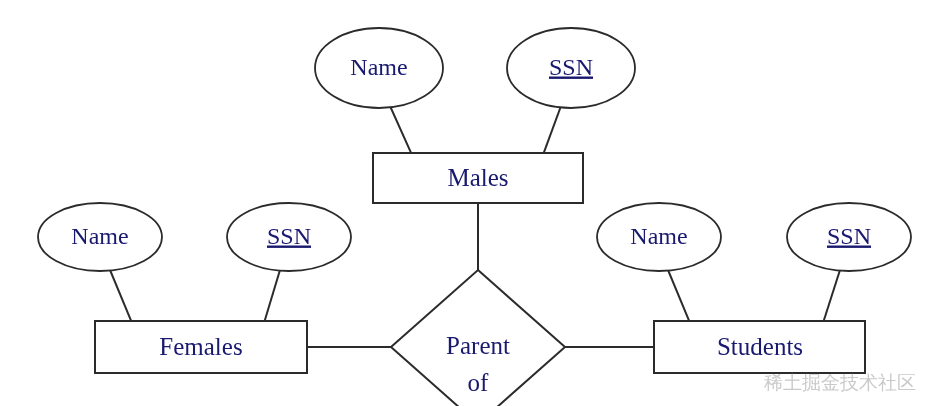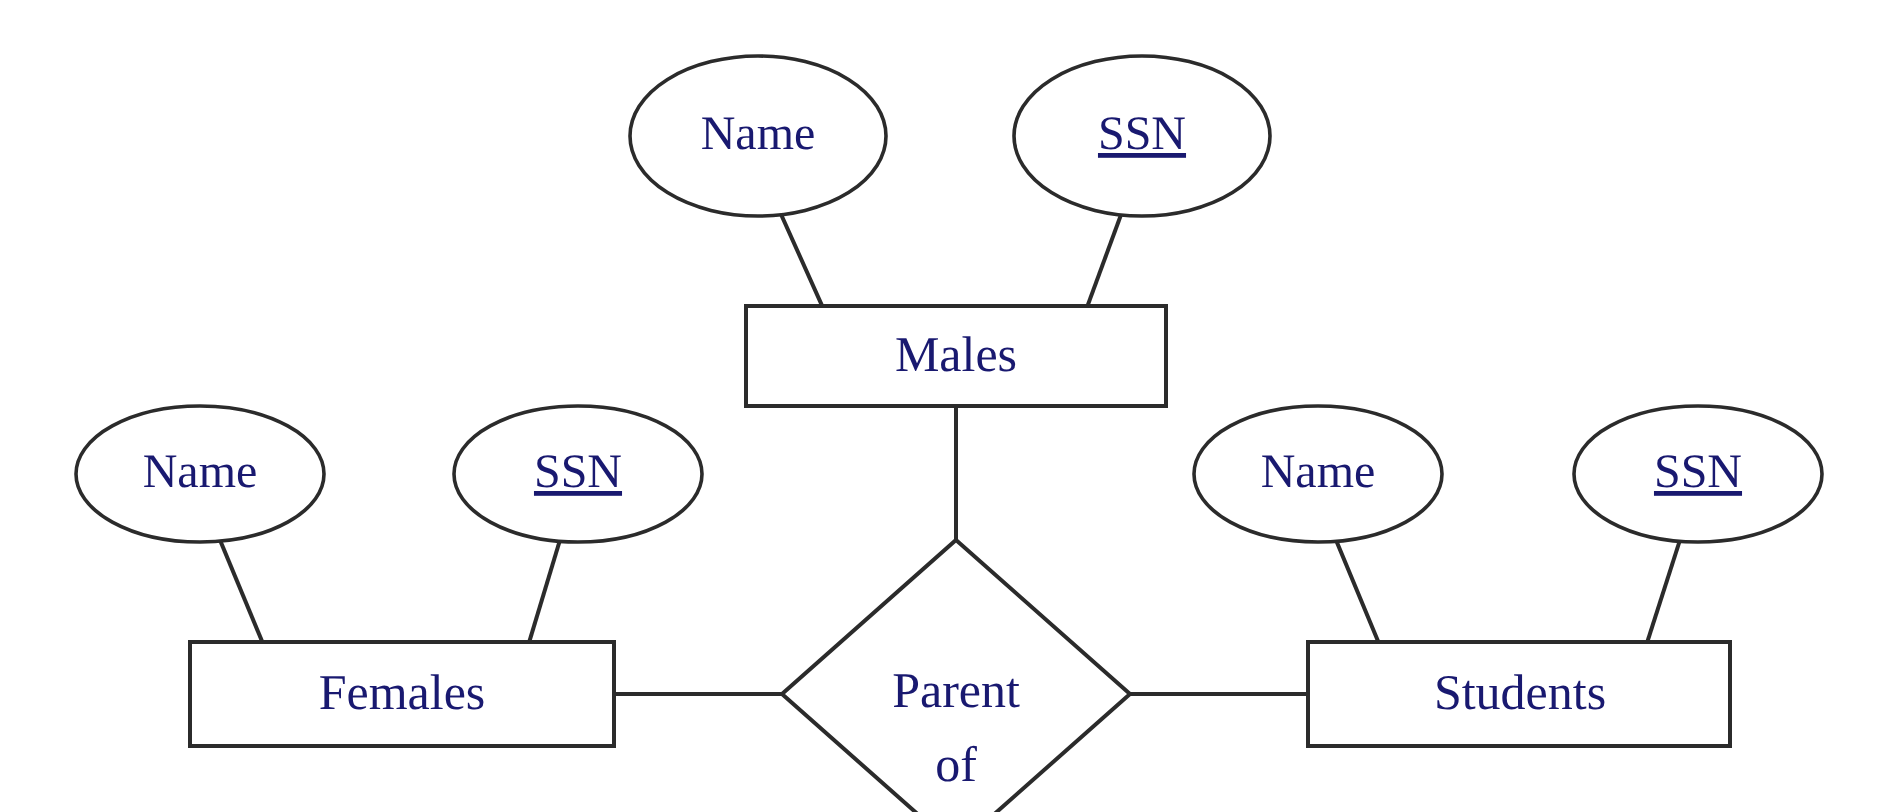--- a/index.html
+++ b/index.html
@@ -133,14 +133,15 @@
     <text class="entity-label" x="760" y="349">Students</text>
 
     <ellipse class="ellipse-outline" cx="659" cy="237" rx="62" ry="34"></ellipse>
     <text class="attr-label" x="659" y="238">Name</text>
 
     <ellipse class="ellipse-outline" cx="849" cy="237" rx="62" ry="34"></ellipse>
     <text class="attr-label key" x="849" y="238">SSN</text>
 
   </svg>
 
+  <div class="watermark wm-cn">稀土掘金技术社区</div>
 
 </div>
 
 </body></html>

